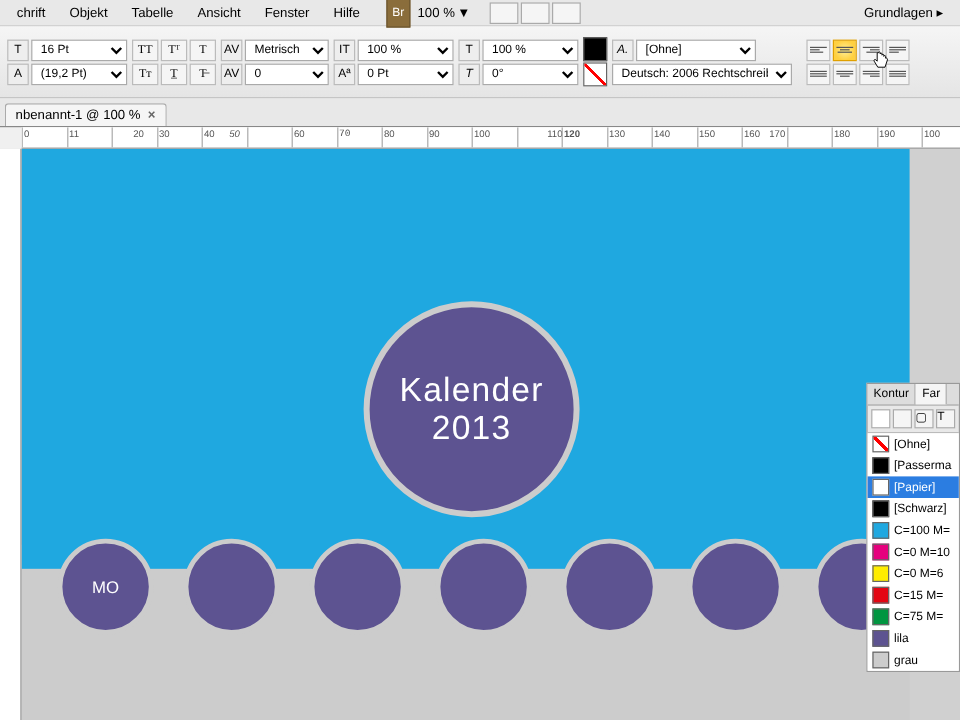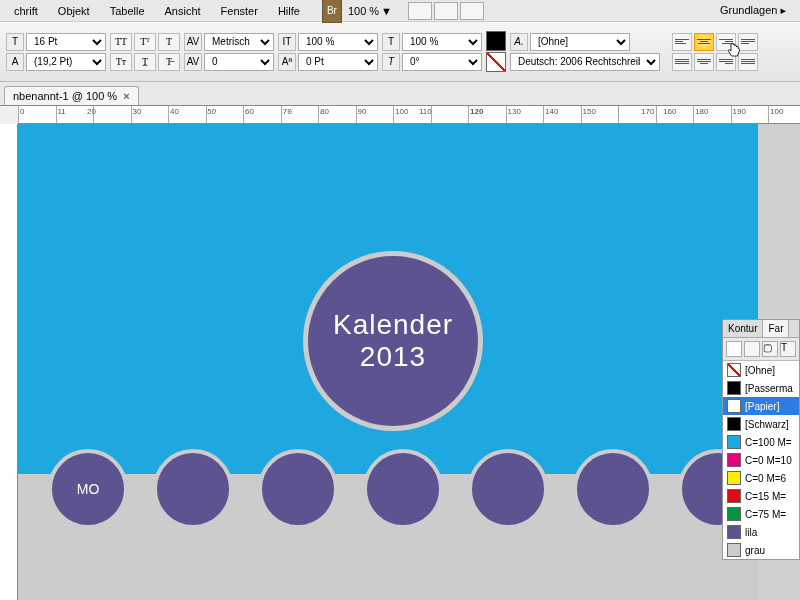--- a/index.html
+++ b/index.html
@@ -215,49 +215,49 @@
     <span class="close">×</span>
   </div>
 </div>
 
 <div class="ruler-h" id="ruler-h">
     <div class="tick" style="left: 0px;"></div>
     <div class="num" style="left: 2px;">0</div>
     <div class="tick" style="left: 37.5px;"></div>
     <div class="num" style="left: 39.5px;">11</div>
     <div class="tick" style="left: 75px;"></div>
-    <div class="num" style="left: 69px;">20</div>
+    <div class="num" style="left: 93px;">20</div>
     <div class="tick" style="left: 112.5px;"></div>
     <div class="num" style="left: 114.5px;">30</div>
     <div class="tick" style="left: 150px;"></div>
     <div class="num" style="left: 152px;">40</div>
     <div class="tick" style="left: 187.5px;"></div>
-    <div class="num" style="left: 189px; font-style: italic;">50</div>
+    <div class="num" style="left: 173px; font-style: italic;">50</div>
     <div class="tick" style="left: 225px;"></div>
     <div class="num" style="left: 227px;">60</div>
     <div class="tick" style="left: 262.5px;"></div>
     <div class="num" style="left: 264.5px; font-family: Liberation Mono, monospace;">70</div>
     <div class="tick" style="left: 300px;"></div>
     <div class="num" style="left: 302px;">80</div>
     <div class="tick" style="left: 337.5px;"></div>
     <div class="num" style="left: 339.5px;">90</div>
     <div class="tick" style="left: 375px;"></div>
     <div class="num" style="left: 377px;">100</div>
     <div class="tick" style="left: 412.5px;"></div>
-    <div class="num" style="left: 401px;">110</div>
+    <div class="num" style="left: 438px;">110</div>
     <div class="tick" style="left: 450px;"></div>
     <div class="num" style="left: 452px; font-weight: bold;">120</div>
     <div class="tick" style="left: 487.5px;"></div>
     <div class="num" style="left: 489.5px;">130</div>
     <div class="tick" style="left: 525px;"></div>
     <div class="num" style="left: 527px;">140</div>
     <div class="tick" style="left: 562.5px;"></div>
     <div class="num" style="left: 564.5px;">150</div>
     <div class="tick" style="left: 600px;"></div>
-    <div class="num" style="left: 602px; margin-left: 43px;">160</div>
+    <div class="num" style="left: 602px;">160</div>
     <div class="tick" style="left: 637.5px;"></div>
     <div class="num" style="left: 623px;">170</div>
     <div class="tick" style="left: 675px;"></div>
     <div class="num" style="left: 677px;">180</div>
     <div class="tick" style="left: 712.5px;"></div>
     <div class="num" style="left: 714.5px;">190</div>
     <div class="tick" style="left: 750px;"></div>
     <div class="num" style="left: 752px;">100</div>
   </div>
 

